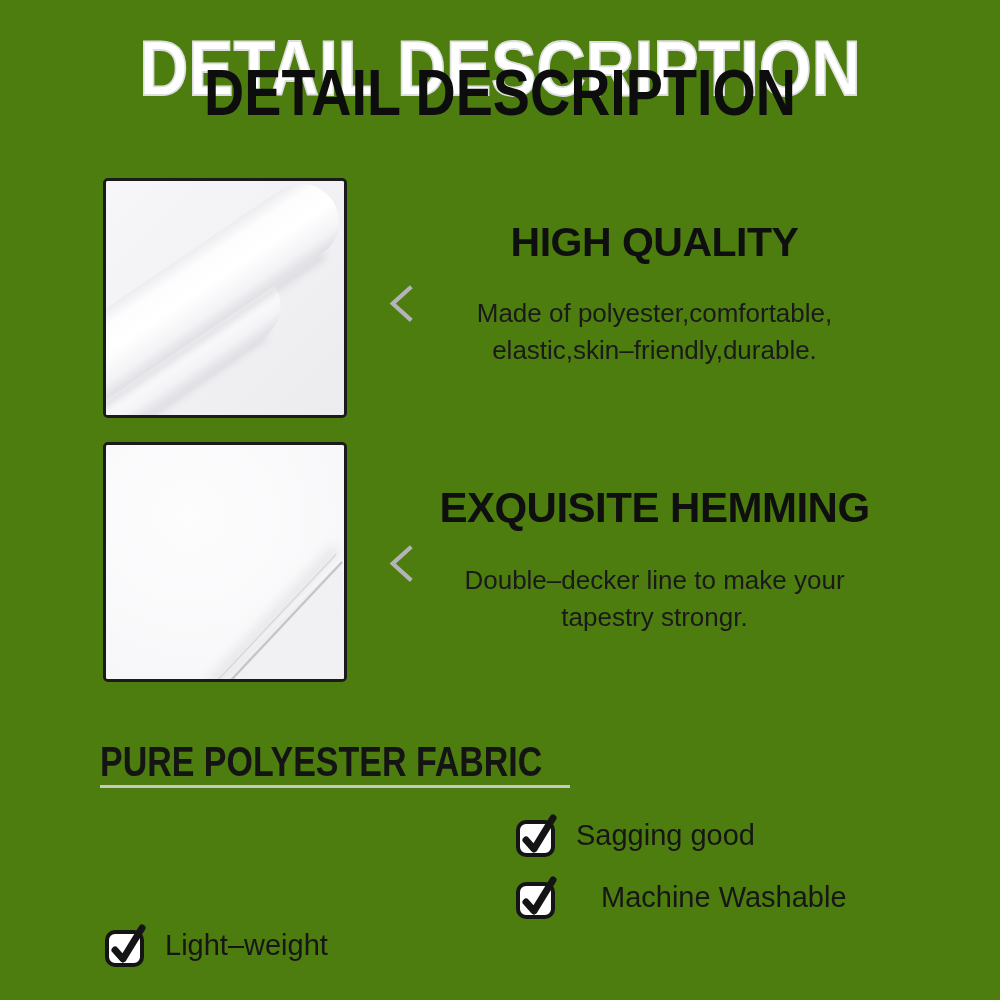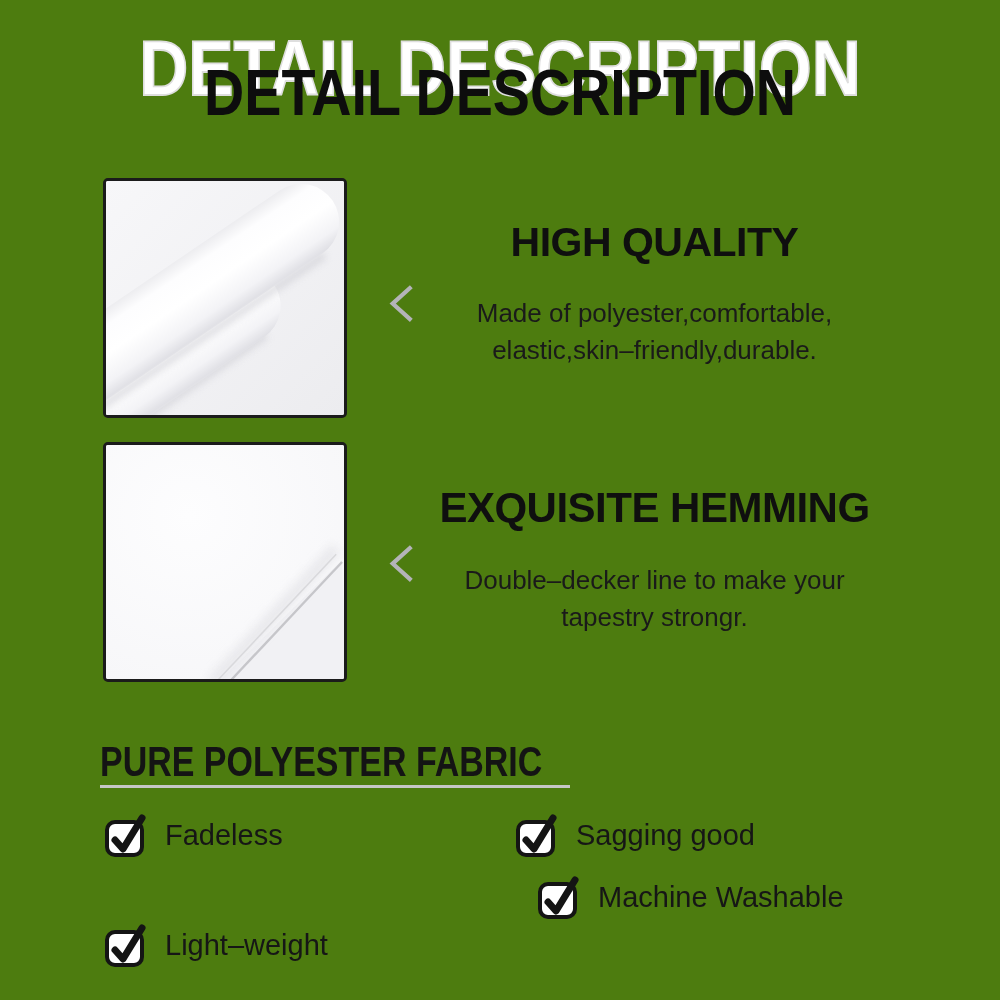--- a/index.html
+++ b/index.html
@@ -68,21 +68,21 @@
   .heading-underline{
     position:absolute;left:100px;top:785px;
     width:470px;height:3px;background:#c7c7c7;
   }
   .check-item{
     position:absolute;display:flex;align-items:center;height:46px;
   }
   .check-item.ci0{left:104px;top:812px;}
   .check-item.ci1{left:104px;top:874px;margin-top:48px;}
   .check-item.ci2{left:515px;top:812px;justify-content:flex-end;}
-  .check-item.ci3{left:537px;top:874px;}
+  .check-item.ci3{left:515px;top:874px;gap:25px;}
   .check-icon{width:44px;height:46px;flex:0 0 auto;}
   .check-label{
     margin-left:17px;font-size:29px;color:#161616;white-space:nowrap;
   }
 </style>
 </head>
 <body>
 
 <div class="page">
 
@@ -167,27 +167,20 @@
         <path d="M25 3 L5 21 L25 39" stroke="#b4b4b8" stroke-width="4.5" fill="none" stroke-linecap="butt" stroke-linejoin="miter"></path>
       </svg>
     </div>
     <h2 class="feature-heading">HIGH QUALITY</h2>
     <p class="feature-body"><span>Made of polyester,comfortable,</span><br><span>elastic,skin–friendly,durable.</span></p>
   </section>
 
   <h2 class="fabric-heading">PURE POLYESTER FABRIC</h2>
   <div class="heading-underline"></div>
 
-  <div class="check-item ci0">
-    <svg class="check-icon" viewBox="0 0 44 46">
-      <rect x="3" y="10" width="35" height="33" rx="8" fill="#ffffff" stroke="#141414" stroke-width="4"></rect>
-      <path d="M11 28 L19 37 L38 6" stroke="#141414" stroke-width="7" fill="none" stroke-linecap="round" stroke-linejoin="round"></path>
-    </svg>
-    <span class="check-label">Fadeless</span>
-  </div>
 
   <div class="check-item ci1">
     <svg class="check-icon" viewBox="0 0 44 46">
       <rect x="3" y="10" width="35" height="33" rx="8" fill="#ffffff" stroke="#141414" stroke-width="4"></rect>
       <path d="M11 28 L19 37 L38 6" stroke="#141414" stroke-width="7" fill="none" stroke-linecap="round" stroke-linejoin="round"></path>
     </svg>
     <span class="check-label">Light–weight</span>
   </div>
 
   <div class="check-item ci2">

